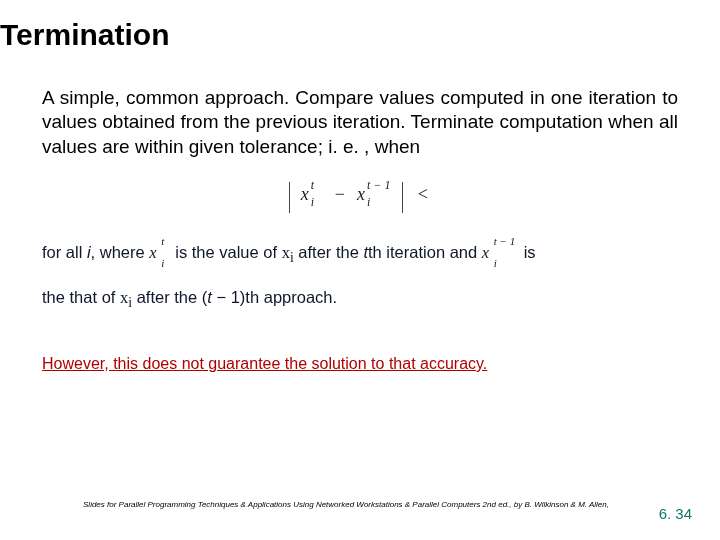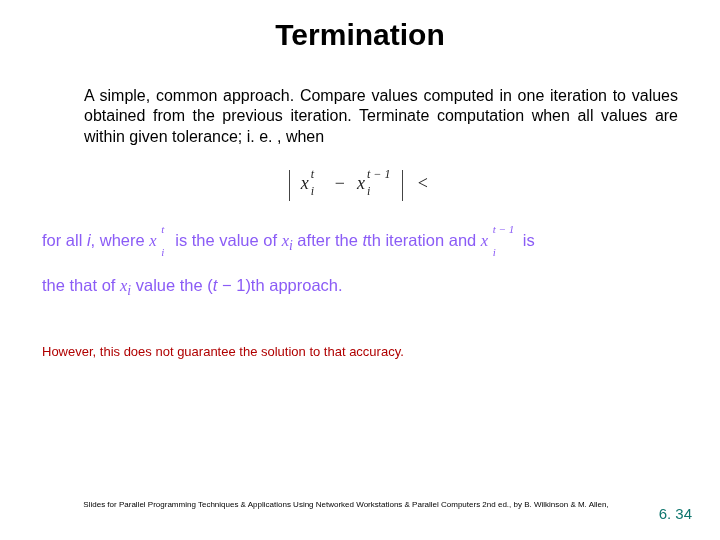--- a/index.html
+++ b/index.html
@@ -12,31 +12,30 @@
     color: #000;
     overflow: hidden;
   }
   .slide {
     position: relative;
     width: 720px;
     height: 540px;
     box-sizing: border-box;
   }
   .title {
-    text-align: center;
+    text-align: left;
     font-size: 30px;
     font-weight: bold;
     padding-top: 18px;
   }
   .body {
     padding: 34px 42px 0 42px;
-    font-size: 16px;
+    font-size: 19px;
     line-height: 1.28;
     text-align: justify;
-    margin-left: 42px;
   }
   .formula-block {
     text-align: center;
     padding: 22px 0 14px 0;
     font-family: "Times New Roman", Times, serif;
     font-size: 18px;
     color: #222;
   }
   .formula {
     display: inline-flex;
@@ -84,59 +83,60 @@
   }
   .errtol {
     font-style: normal;
   }
 
   .explain {
     padding: 6px 20px 0 42px;
     font-family: Arial, Helvetica, sans-serif;
     font-size: 16.5px;
     line-height: 2.6;
-    color: #8b5cf6;
+    color: #0f172a;
   }
   .explain .math {
     font-family: "Times New Roman", Times, serif;
-    font-style: italic;
   }
   .explain .ital { font-style: italic; }
   .explain .term-inline {
     display: inline-block;
     position: relative;
     font-family: "Times New Roman", Times, serif;
     font-style: italic;
     padding-right: 14px;
   }
   .explain .term-inline .sup2 {
     position: absolute; top: -5px; left: 12px; font-size: 11px;
   }
   .explain .term-inline .sub2 {
     position: absolute; bottom: -3px; left: 12px; font-size: 11px;
   }
   .explain .term-inline.wide { padding-right: 30px; }
   .explain .roman { font-style: normal; font-family: Arial, Helvetica, sans-serif; }
 
   .conclusion {
     padding: 34px 42px 0 42px;
-    font-size: 13px;
+    font-size: 16px;
     color: #b00000;
     text-align: justify;
+    text-decoration: underline;
   }
 
   .footer {
     position: absolute;
     bottom: 28px;
     left: 0;
     width: 692px;
     text-align: center;
     font-size: 8px;
     line-height: 1.7;
     color: #000;
+    font-style: italic;
   }
   .page-num {
     position: absolute;
     bottom: 18px;
     right: 28px;
     font-size: 15px;
     color: #0f766e;
   }
 </style>
 </head>
@@ -169,21 +169,21 @@
       <span class="abs-wrap">
           <span class="abs-bar">|</span>
         </span>
       <span class="lt">&lt;</span>
     </span>
   </div>
 
   <div class="explain">
     <span>for all </span><span class="ital">i</span><span>, where </span><span class="term-inline"><span>x</span><span class="sup2">t</span><span class="sub2">i</span></span><span> is the value of </span><span class="math"><span>x</span><sub>i</sub></span><span> after the </span><span class="ital">t</span><span>th iteration and </span><span class="term-inline wide"><span>x</span><span class="sup2">t − 1</span><span class="sub2">i</span></span><span> is</span>
     <br>
-    <span>the that of </span><span class="math"><span>x</span><sub>i</sub></span><span> value the (</span><span class="ital">t</span><span class="roman"> − </span><span class="roman">1</span><span>)th approach.</span>
+    <span>the that of </span><span class="math"><span>x</span><sub>i</sub></span><span> after the (</span><span class="ital">t</span><span class="roman"> − </span><span class="roman">1</span><span>)th approach.</span>
   </div>
 
   <div class="conclusion">However, this does not guarantee the solution to that accuracy.</div>
 
   <div class="footer">
     <div>Slides for Parallel Programming Techniques &amp; Applications Using Networked Workstations &amp; Parallel Computers 2nd ed., by B. Wilkinson &amp; M. Allen,</div>
   </div>
 
   <div class="page-num">6. 34</div>
 

